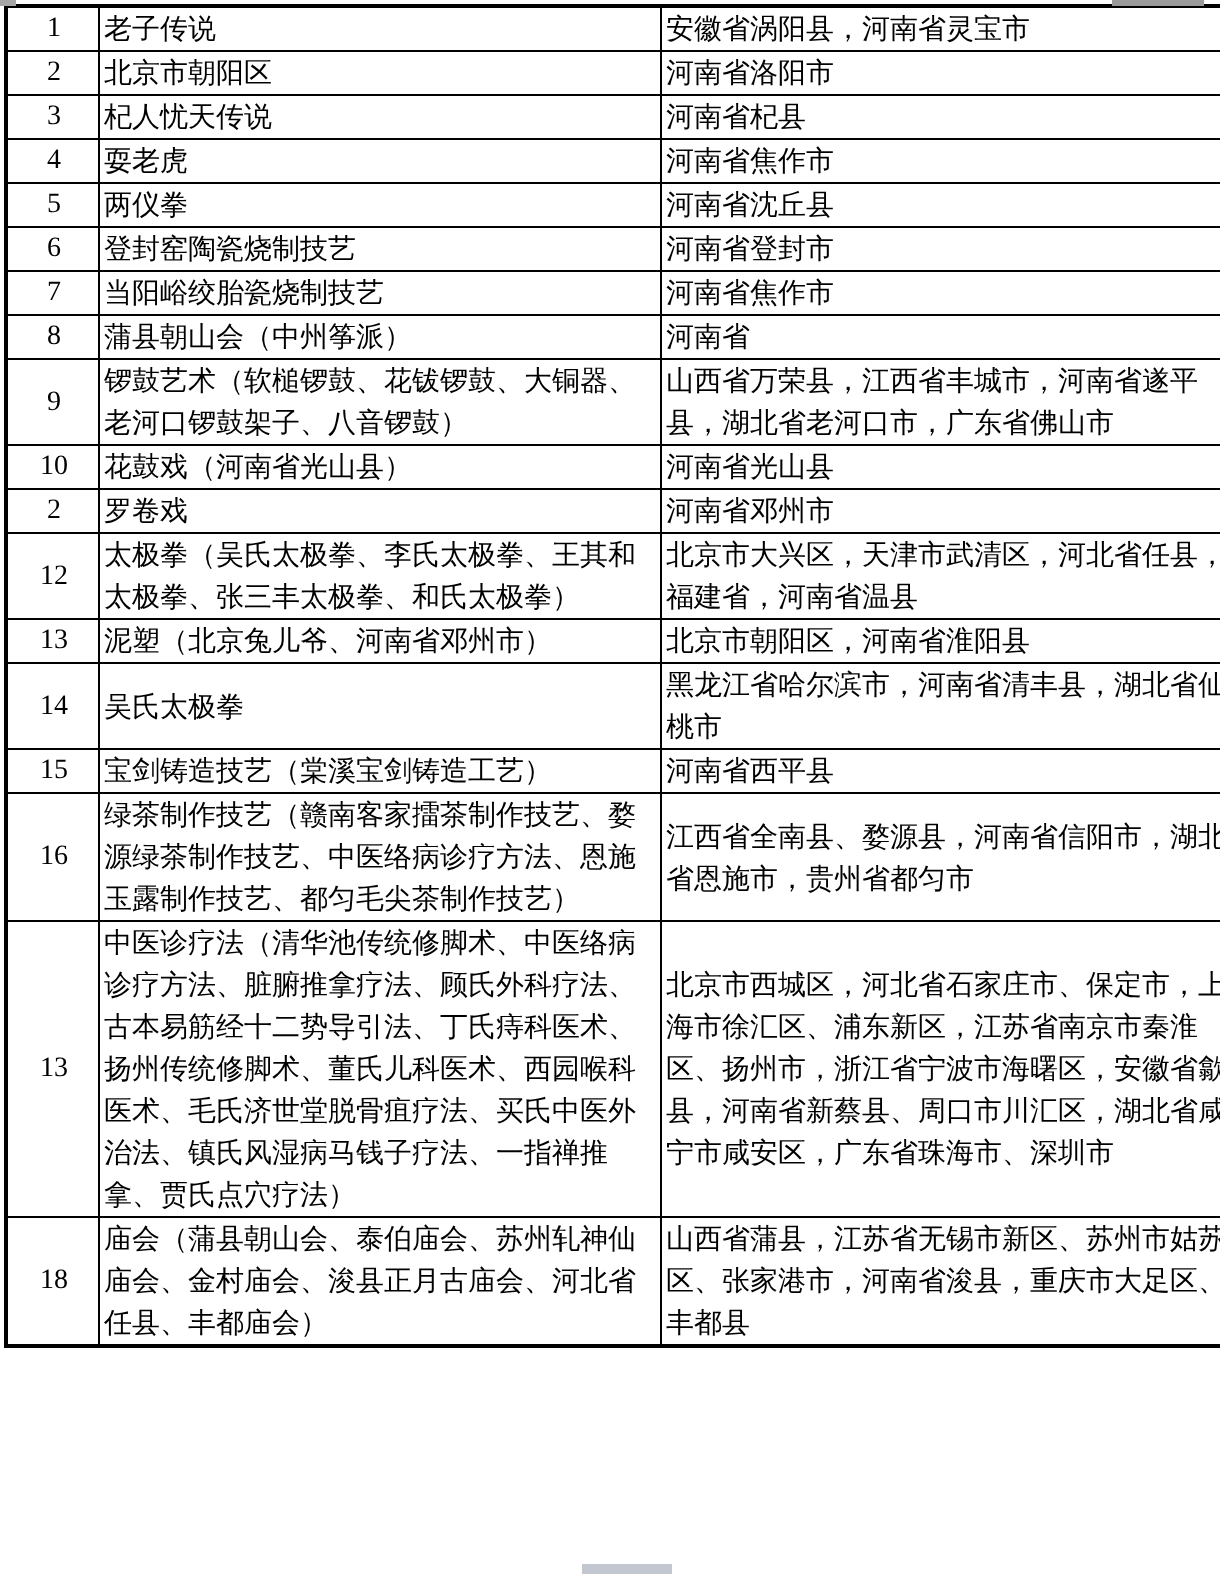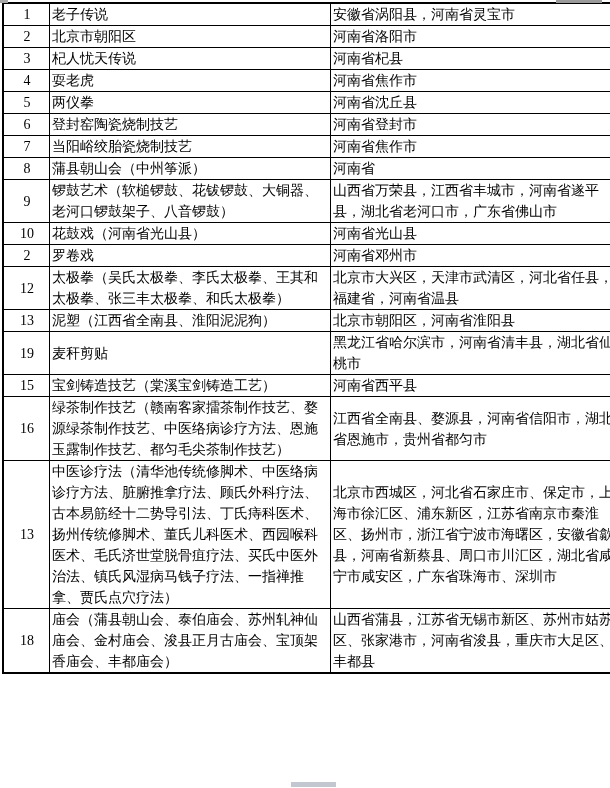--- a/index.html
+++ b/index.html
@@ -140,27 +140,27 @@
   </tr>
 
   <tr class="data-row">
     <td class="col-index">12</td>
     <td class="col-name">太极拳（吴氏太极拳、李氏太极拳、王其和太极拳、张三丰太极拳、和氏太极拳）</td>
     <td class="col-loc">北京市大兴区，天津市武清区，河北省任县，福建省，河南省温县</td>
   </tr>
 
   <tr class="data-row">
     <td class="col-index">13</td>
-    <td class="col-name">泥塑（江西省全南县、淮阳泥泥狗）</td>
+    <td class="col-name">泥塑（北京兔儿爷、河南省邓州市）</td>
     <td class="col-loc">北京市朝阳区，河南省淮阳县</td>
   </tr>
 
   <tr class="data-row">
-    <td class="col-index">19</td>
-    <td class="col-name">麦秆剪贴</td>
+    <td class="col-index">14</td>
+    <td class="col-name">吴氏太极拳</td>
     <td class="col-loc">黑龙江省哈尔滨市，河南省清丰县，湖北省仙桃市</td>
   </tr>
 
   <tr class="data-row">
     <td class="col-index">15</td>
     <td class="col-name">宝剑铸造技艺（棠溪宝剑铸造工艺）</td>
     <td class="col-loc">河南省西平县</td>
   </tr>
 
   <tr class="data-row">
@@ -170,21 +170,21 @@
   </tr>
 
   <tr class="data-row">
     <td class="col-index">13</td>
     <td class="col-name">中医诊疗法（清华池传统修脚术、中医络病诊疗方法、脏腑推拿疗法、顾氏外科疗法、古本易筋经十二势导引法、丁氏痔科医术、扬州传统修脚术、董氏儿科医术、西园喉科医术、毛氏济世堂脱骨疽疗法、买氏中医外治法、镇氏风湿病马钱子疗法、一指禅推拿、贾氏点穴疗法）</td>
     <td class="col-loc">北京市西城区，河北省石家庄市、保定市，上海市徐汇区、浦东新区，江苏省南京市秦淮区、扬州市，浙江省宁波市海曙区，安徽省歙县，河南省新蔡县、周口市川汇区，湖北省咸宁市咸安区，广东省珠海市、深圳市</td>
   </tr>
 
   <tr class="data-row">
     <td class="col-index">18</td>
-    <td class="col-name">庙会（蒲县朝山会、泰伯庙会、苏州轧神仙庙会、金村庙会、浚县正月古庙会、宝顶架香庙会、丰都庙会）</td>
+    <td class="col-name">庙会（蒲县朝山会、泰伯庙会、苏州轧神仙庙会、金村庙会、浚县正月古庙会、河北省任县、丰都庙会）</td>
     <td class="col-loc">山西省蒲县，江苏省无锡市新区、苏州市姑苏区、张家港市，河南省浚县，重庆市大足区、丰都县</td>
   </tr>
 </tbody>
   </table>
 
   <div class="frag frag-top-left"></div>
   <div class="frag frag-top-right"></div>
   <div class="frag frag-bottom"></div>
 
 </div>

